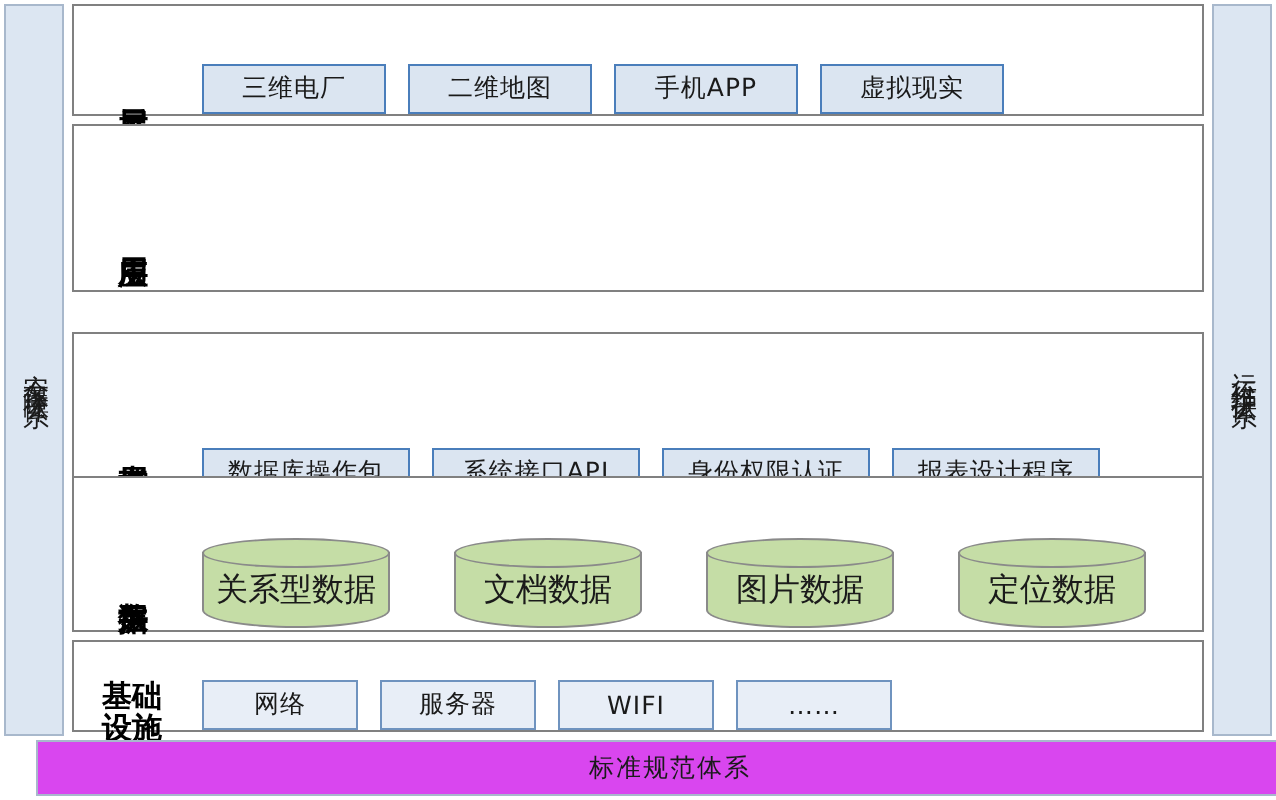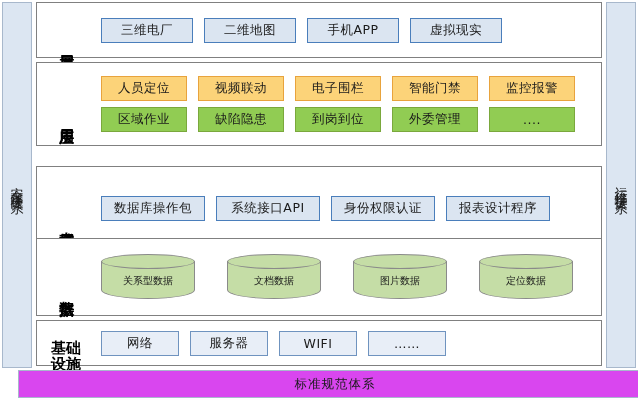--- a/index.html
+++ b/index.html
@@ -97,21 +97,21 @@
   }
   .lbl.grid2 {
     white-space: pre-line;
     line-height: 1.03;
   }
   .layer-body {
     flex: 1 1 auto;
     align-self: stretch;
     display: flex;
     flex-direction: column;
-    justify-content: center;
+    justify-content: flex-end;
     gap: 6px;
     padding: 0 6px;
     box-sizing: border-box;
   }
   .row {
     display: flex;
     align-items: center;
     gap: 11px;
   }
 
@@ -178,21 +178,21 @@
     width: 94px;
     height: 15px;
     box-sizing: border-box;
     background: #c5dda6;
     border: 1px solid #8a8a8a;
     border-radius: 50%;
   }
   .cyl .cyl-label {
     position: relative;
     z-index: 2;
-    font-size: 10px;
+    font-size: 16px;
     color: #1a1a1a;
     margin-top: 7px;
     white-space: nowrap;
   }
   .cyl-row { display: flex; align-items: center; gap: 32px; }
 </style>
 </head>
 <body>
 
 <div id="canvas">
@@ -216,36 +216,20 @@
         <span class="chip blue">手机APP</span>
         <span class="chip blue">虚拟现实</span>
       </div>
     </div>
   </div>
 
   <div class="layer" id="layer-application" style="top:62px;height:84px;">
     <div class="layer-label">
       <span class="lbl vert">应用层</span>
     </div>
-    <div class="layer-body">
-      <div class="row">
-        <span class="chip yellow">人员定位</span>
-        <span class="chip yellow">视频联动</span>
-        <span class="chip yellow">电子围栏</span>
-        <span class="chip yellow">智能门禁</span>
-        <span class="chip yellow">监控报警</span>
-      </div>
-      <div class="row">
-        <span class="chip green">区域作业</span>
-        <span class="chip green">缺陷隐患</span>
-        <span class="chip green">到岗到位</span>
-        <span class="chip green">外委管理</span>
-        <span class="chip green">....</span>
-      </div>
-    </div>
   </div>
 
   <div class="layer" id="layer-support" style="top:166px;height:84px;">
     <div class="layer-label">
       <span class="lbl vert">支撑层</span>
     </div>
     <div class="layer-body">
       <div class="row">
         <span class="chip blue">数据库操作包</span>
         <span class="chip blue">系统接口API</span>

